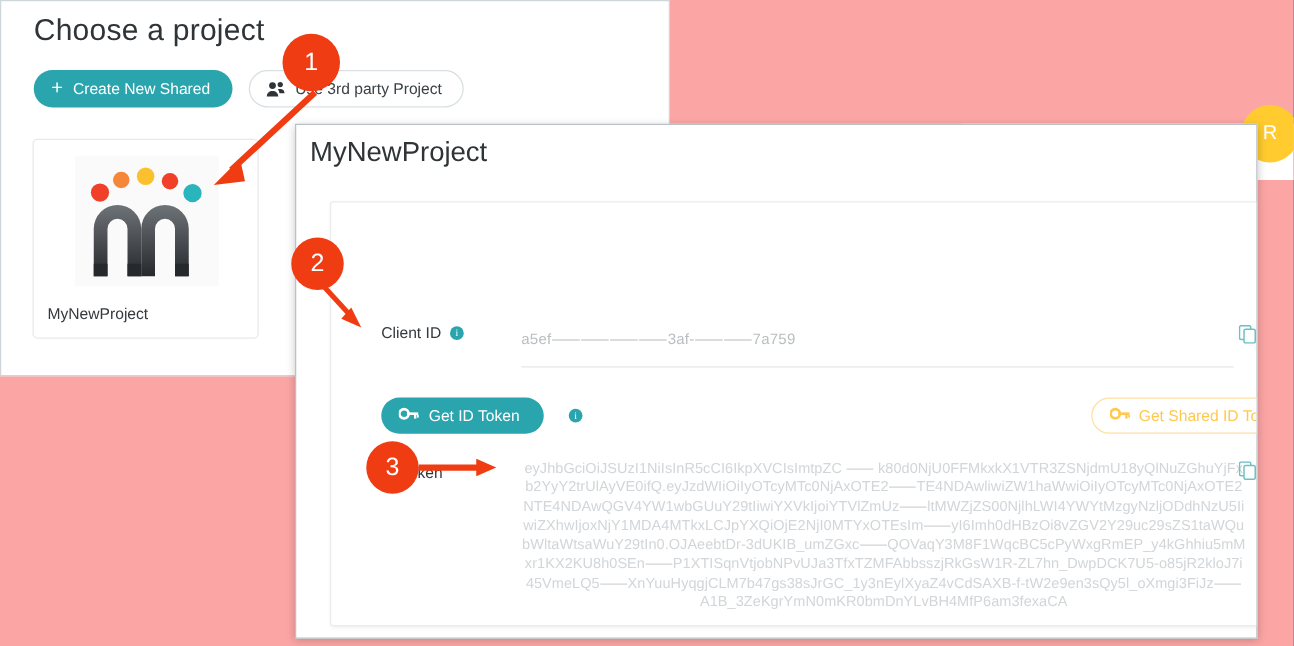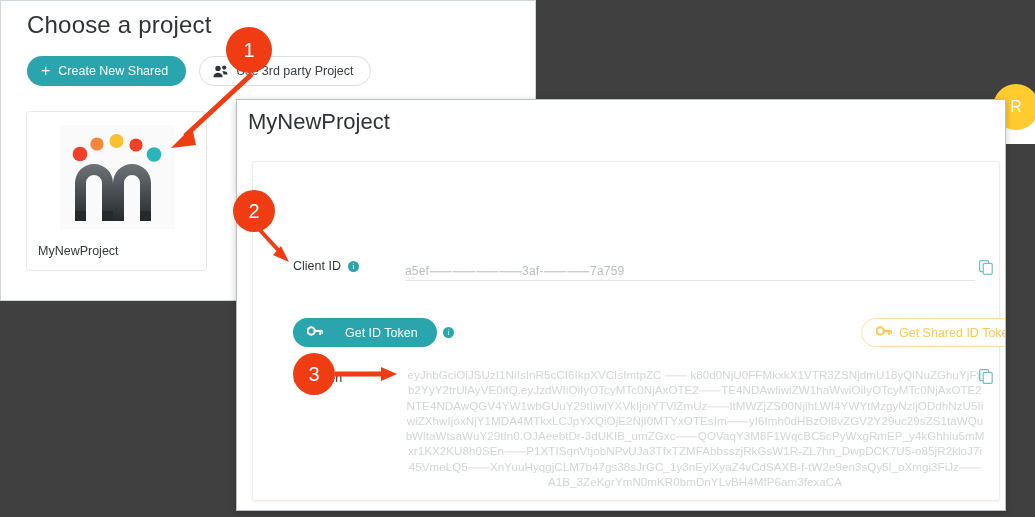--- a/index.html
+++ b/index.html
@@ -5,21 +5,21 @@
   html, body {
     margin: 0; padding: 0;
     width: 1035px; height: 517px;
     overflow: hidden;
     background: #4a6570;
     font-family: "Liberation Sans", sans-serif;
   }
   #root {
     position: relative;
     width: 1035px; height: 517px;
-    background: #404040;
+    background: #fca5a5;
   }
 
   
   #panel-choose {
     position: absolute;
     left: 0px; top: 0px;
     width: 536px; height: 301px;
     background: #ffffff;
     border: 1px solid #cfd6da;
     box-sizing: border-box;
@@ -93,21 +93,21 @@
     box-sizing: border-box;
     overflow: hidden;
     box-shadow: 0 2px 7px rgba(0,0,0,.22);
   }
   #panel-project .proj-title {
     position: absolute; left: 11px; top: 9px;
     font-size: 22px; color: #2f3437; font-weight: 400;
   }
   #inner-card {
     position: absolute;
-    left: 15px; top: 61px;
+    left: 27px; top: 61px;
     width: 748px; height: 340px;
     background: #ffffff;
     border: 1px solid #ececec;
     border-radius: 3px;
     box-shadow: 0 1px 3px rgba(0,0,0,.06);
     box-sizing: border-box;
   }
   .field-label {
     position: absolute;
     font-size: 12.5px;
@@ -125,41 +125,41 @@
     font-family: "Liberation Serif", serif;
     vertical-align: middle;
     margin-left: 7px;
     cursor: pointer;
   }
   #clientid-value {
     position: absolute;
     left: 152px; top: 100px;
     width: 570px;
     border-bottom: 1px solid #e3e6e8;
-    padding-bottom: 1px;
+    padding-bottom: 14px;
     font-size: 12px;
     color: #b9bec1;
     letter-spacing: .2px;
     white-space: nowrap;
     overflow: hidden;
   }
   .copy-ico { position: absolute; cursor: pointer; }
 
   #btn-getidtoken {
     position: absolute;
     left: 40px; top: 156px;
     height: 29px;
     background: #2aa4ad;
     color: #ffffff;
     border: none;
     border-radius: 15px;
     font-size: 12.5px;
     font-family: "Liberation Sans", sans-serif;
     padding: 0 19px 0 14px;
-    display: flex; align-items: center; gap: 22px;
+    display: flex; align-items: center; gap: 8px;
     cursor: pointer;
     white-space: nowrap;
   }
   #btn-getsharedtoken {
     position: absolute;
     left: 608px; top: 156px;
     height: 29px;
     background: #ffffff;
     color: #ffc94d;
     border: 1px solid #ffe0a0;

